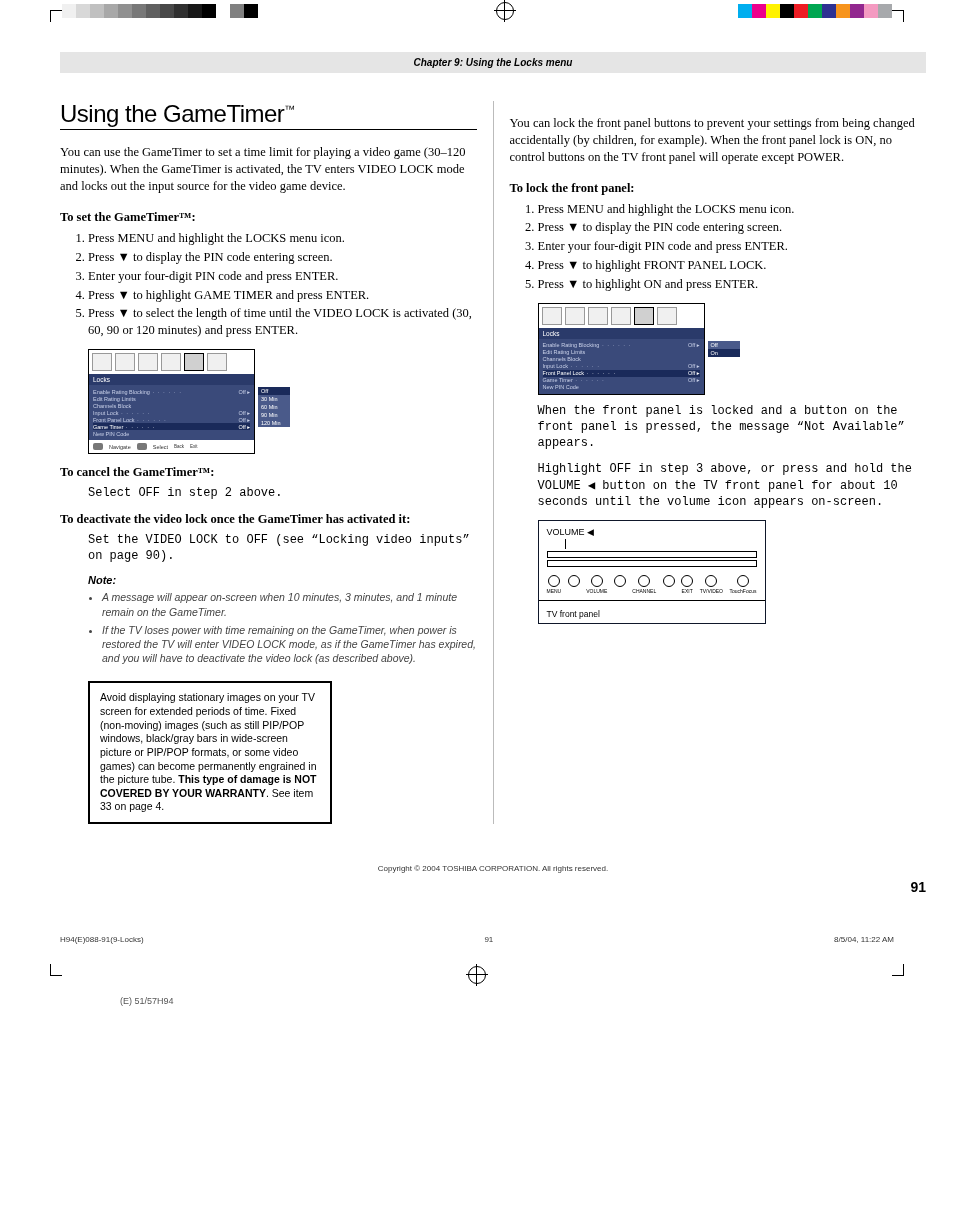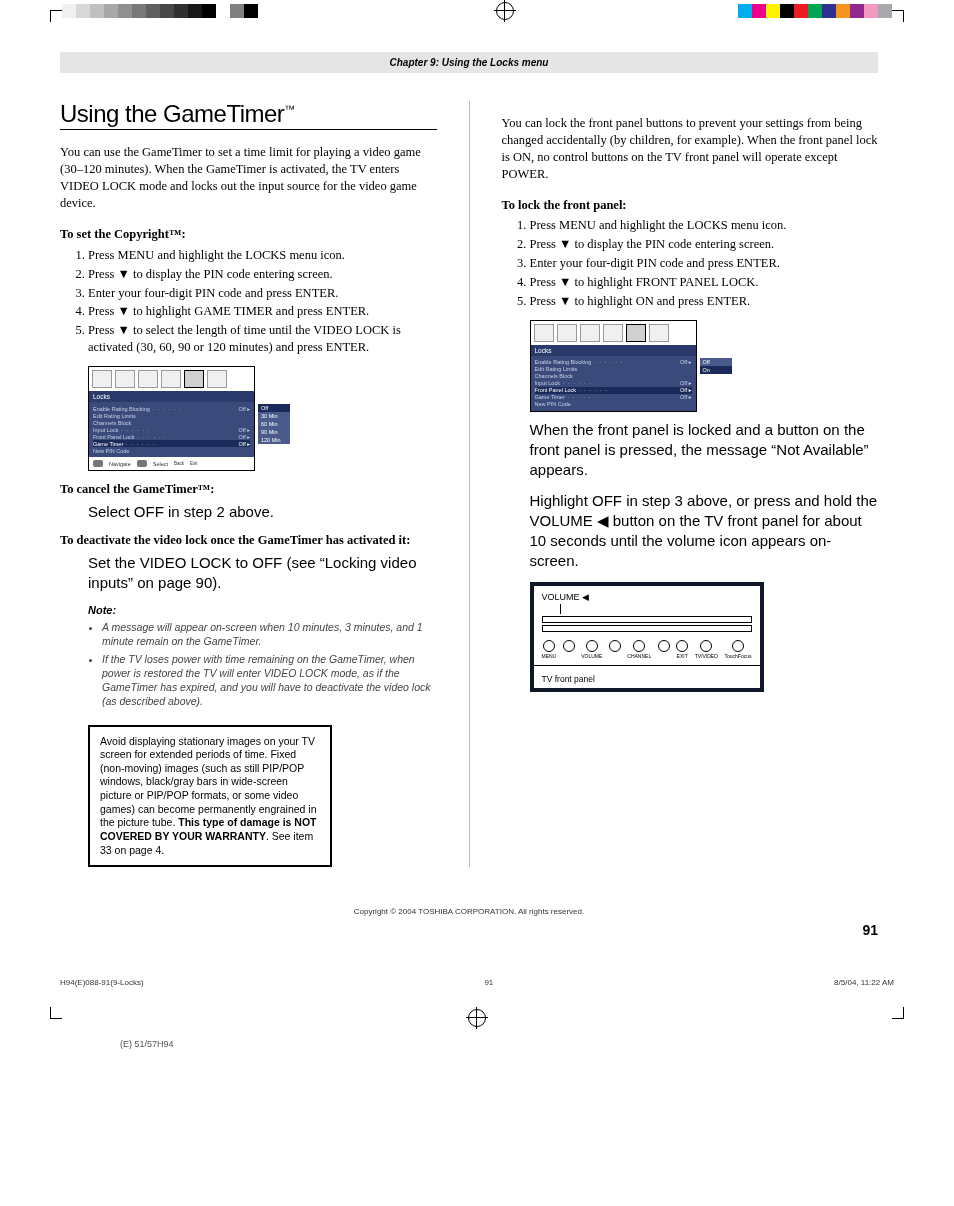--- a/index.html
+++ b/index.html
@@ -28,32 +28,32 @@
   .reg-mark::before, .reg-mark::after {
     content:''; position:absolute; background:#000;
   }
   .reg-mark::before { width:1px; height:22px; left:7px; top:-3px; }
   .reg-mark::after  { width:22px; height:1px; top:7px; left:-3px; }
   .top-bar {
     display:flex; justify-content:space-between; align-items:center;
     padding: 0 40px;
   }
   .page-frame {
-    margin: 30px 76px 20px 60px;
+    margin: 30px 28px 20px 60px;
   }
   .header-bar {
     background:#e5e5e5;
     text-align:center;
     font: italic bold 10px Arial, sans-serif;
     padding: 5px 0;
     color:#000;
   }
   .columns {
     display:flex;
-    gap: 32px;
+    gap: 16px;
     margin-top: 28px;
   }
   .col {
     flex:1;
     font-size: 12.5px;
     line-height: 1.35;
   }
   .divider {
     width:1px;
     background:#bbb;
@@ -64,21 +64,21 @@
     letter-spacing: -0.5px;
     margin: 0 0 4px 0;
     border-bottom: 1px solid #000;
     padding-bottom: 2px;
   }
   h2 sup { font-size: 11px; vertical-align: super; }
   .body-p { margin: 14px 0; font-family: 'Adobe Garamond Pro', Georgia, serif; font-size:12.5px;}
   .subhead { font-weight:bold; margin: 10px 0 4px 0; font-family: Georgia, serif; font-size:12.5px;}
   ol.steps { margin:2px 0 10px 0; padding-left: 28px; }
   ol.steps li { margin: 2px 0; font-family: Georgia, serif; font-size:12.5px;}
-  .indent-p { margin: 2px 0 10px 28px; font-family: Liberation Sans, sans-serif; font-size:15px;}
+  .indent-p { margin: 2px 0 10px 28px; font-family: Liberation Mono, monospace; font-size:12px;}
   .note-head { font: italic bold 11px Arial, sans-serif; margin: 8px 0 2px 28px;}
   ul.note { margin:0 0 12px 28px; padding-left:14px; }
   ul.note li { font: italic 10.5px/1.35 Arial, sans-serif; color:#444; margin:4px 0;}
   .notice-box {
     border:2px solid #000;
     width: 220px;
     margin: 16px 0 0 28px;
     padding: 8px 10px;
     font: 10.5px/1.3 Arial, sans-serif;
   }
@@ -112,21 +112,21 @@
   .menu-side div { padding:1px 3px; }
   .menu-side div.hl { background:#1a2a5a; }
   .menu-foot {
     background:#fff; padding:3px 4px; font-size:5.5px; color:#333;
     display:flex; gap:6px; align-items:center;
   }
   .nav-ico { width:10px; height:7px; background:#777; border-radius:2px;}
   .panel-shot {
     width: 210px;
     margin: 10px 0 10px 28px;
-    border:4px solid #0f172a;
+    border:1px solid #0f172a;
     font: 8px Arial, sans-serif;
     padding:6px 8px 4px 8px;
   }
   .panel-label { font-size:9px; margin-bottom:2px;}
   .panel-bars div { height:5px; border:1px solid #000; margin:2px 0; background:#fff;}
   .panel-btns { display:flex; justify-content:space-between; margin-top:8px;}
   .pbtn { text-align:center; font-size:5px; }
   .pbtn .circ { width:10px; height:10px; border:1.5px solid #000; border-radius:50%; margin:0 auto 1px auto;}
   .panel-divider { height:1px; background:#000; margin:6px -8px;}
   .panel-foot { font-size:8.5px; padding-top:2px;}
@@ -199,21 +199,21 @@
 
   <div class="header-bar">Chapter 9: Using the Locks menu</div>
 
   <div class="columns">
 
     <div class="col">
       <h2>
         <span>Using the GameTimer</span><sup>™</sup>
       </h2>
       <p class="body-p">You can use the GameTimer to set a time limit for playing a video game (30–120 minutes). When the GameTimer is activated, the TV enters VIDEO LOCK mode and locks out the input source for the video game device.</p>
-      <div class="subhead">To set the Copyright™:</div>
+      <div class="subhead">To set the GameTimer™:</div>
       <ol class="steps" id="lsteps1">
           <li>Press MENU and highlight the LOCKS menu icon.</li>
           <li>Press ▼ to display the PIN code entering screen.</li>
           <li>Enter your four-digit PIN code and press ENTER.</li>
           <li>Press ▼ to highlight GAME TIMER and press ENTER.</li>
           <li>Press ▼ to select the length of time until the VIDEO LOCK is activated (30, 60, 90 or 120 minutes) and press ENTER.</li>
         </ol>
 
       <div class="menu-shot" style="position:relative; overflow:visible;">
         <div class="menu-tabs">

